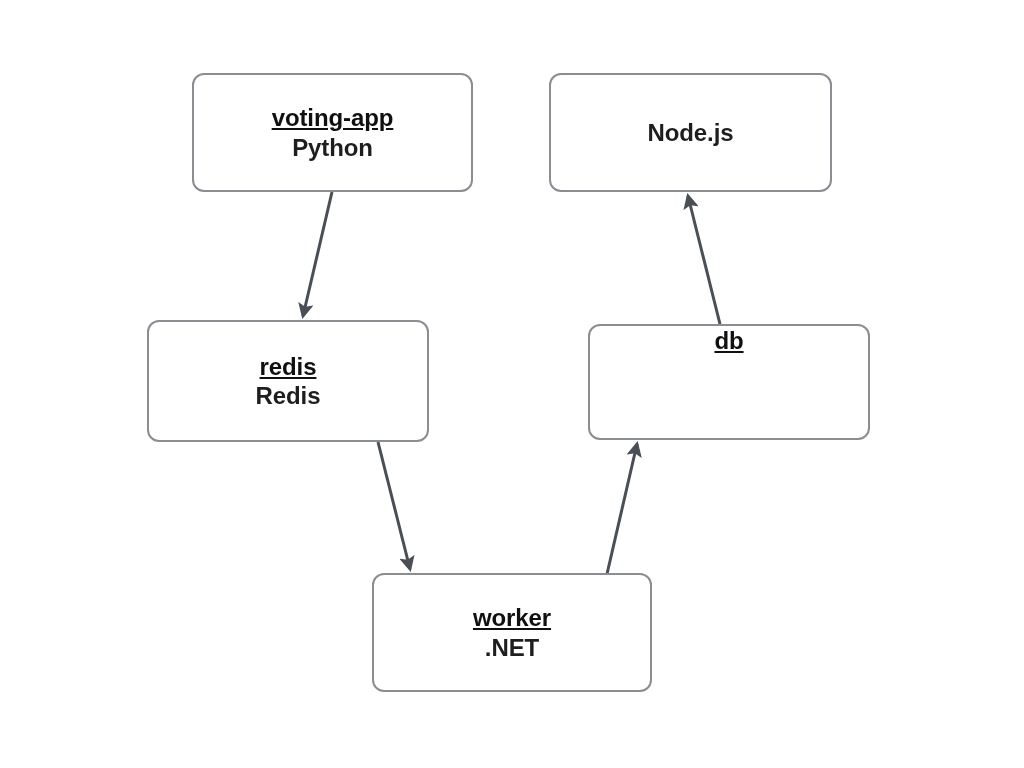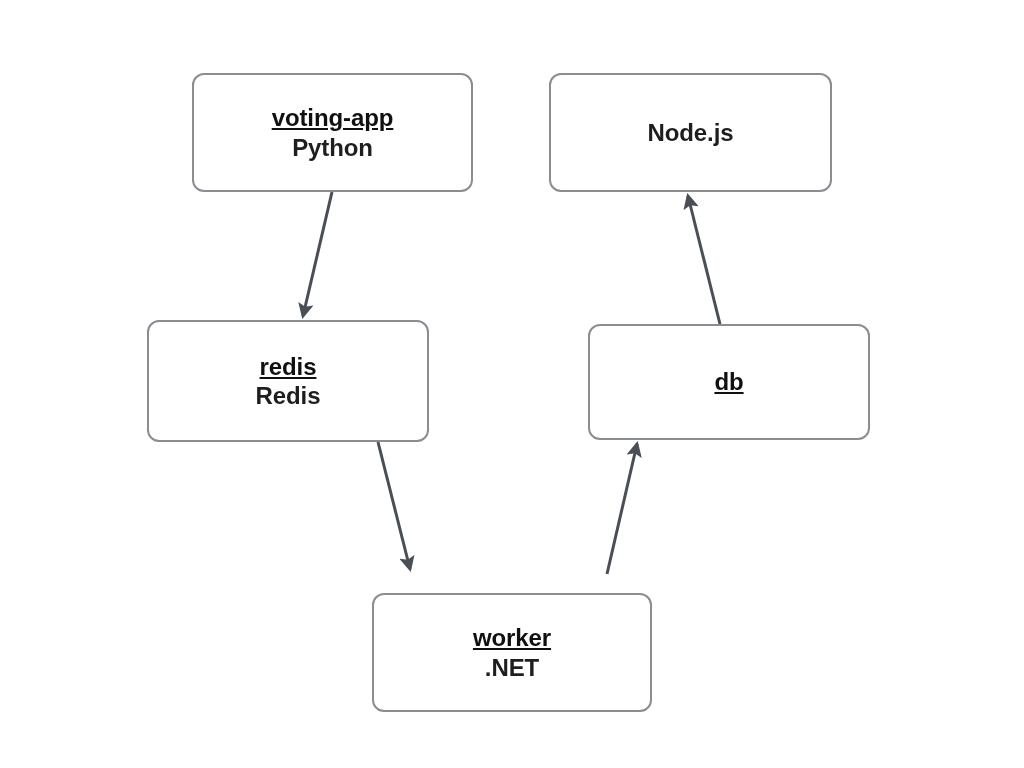--- a/index.html
+++ b/index.html
@@ -84,22 +84,22 @@
 
   <div class="node" id="node-result-app" style="left: 549px; top: 73px; width: 283px; height: 119px; border-color: rgb(138, 141, 145); background: rgb(255, 255, 255);">
     <div class="node-subtitle">Node.js</div>
   </div>
 
   <div class="node" id="node-redis" style="left: 147px; top: 320px; width: 282px; height: 122px; border-color: rgb(138, 141, 145); background: rgb(255, 255, 255);">
     <div class="node-title">redis</div>
     <div class="node-subtitle">Redis</div>
   </div>
 
-  <div class="node" id="node-db" style="left: 588px; top: 324px; width: 282px; height: 116px; border-color: rgb(138, 141, 145); background: rgb(255, 255, 255);">
+  <div class="node" id="node-db" style="left: 588px; top: 324px; width: 282px; height: 116px; border-color: rgb(138, 141, 145); background: rgb(255, 255, 255); justify-content: space-between;">
     <div class="node-title">db</div>
   </div>
 
-  <div class="node" id="node-worker" style="left: 372px; top: 573px; width: 280px; height: 119px; border-color: rgb(138, 141, 145); background: rgb(255, 255, 255); margin-top: 20px;">
+  <div class="node" id="node-worker" style="left: 372px; top: 573px; width: 280px; height: 119px; border-color: rgb(138, 141, 145); background: rgb(255, 255, 255);">
     <div class="node-title">worker</div>
     <div class="node-subtitle">.NET</div>
   </div>
 
 </div>
 
 </body></html>

